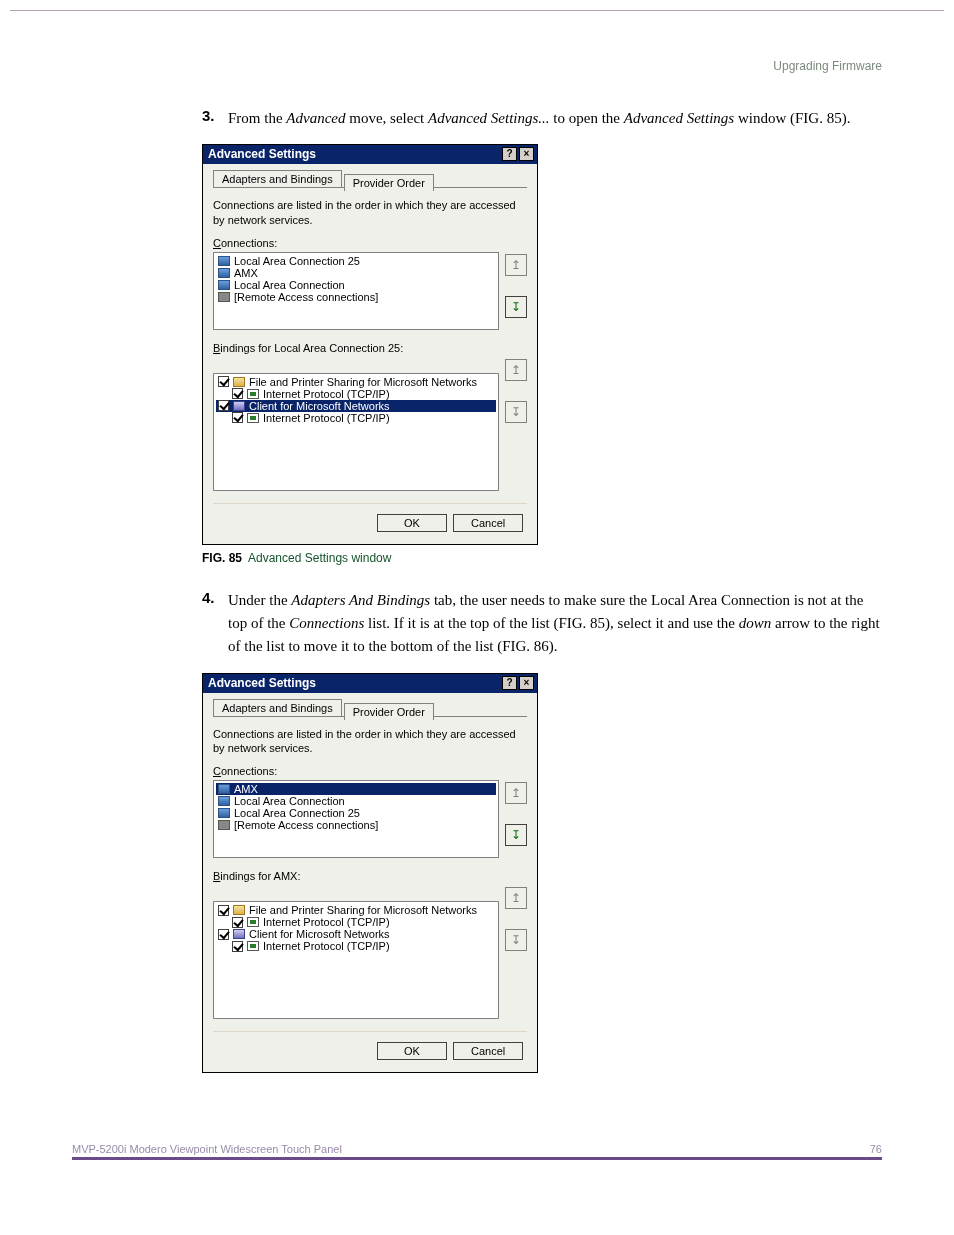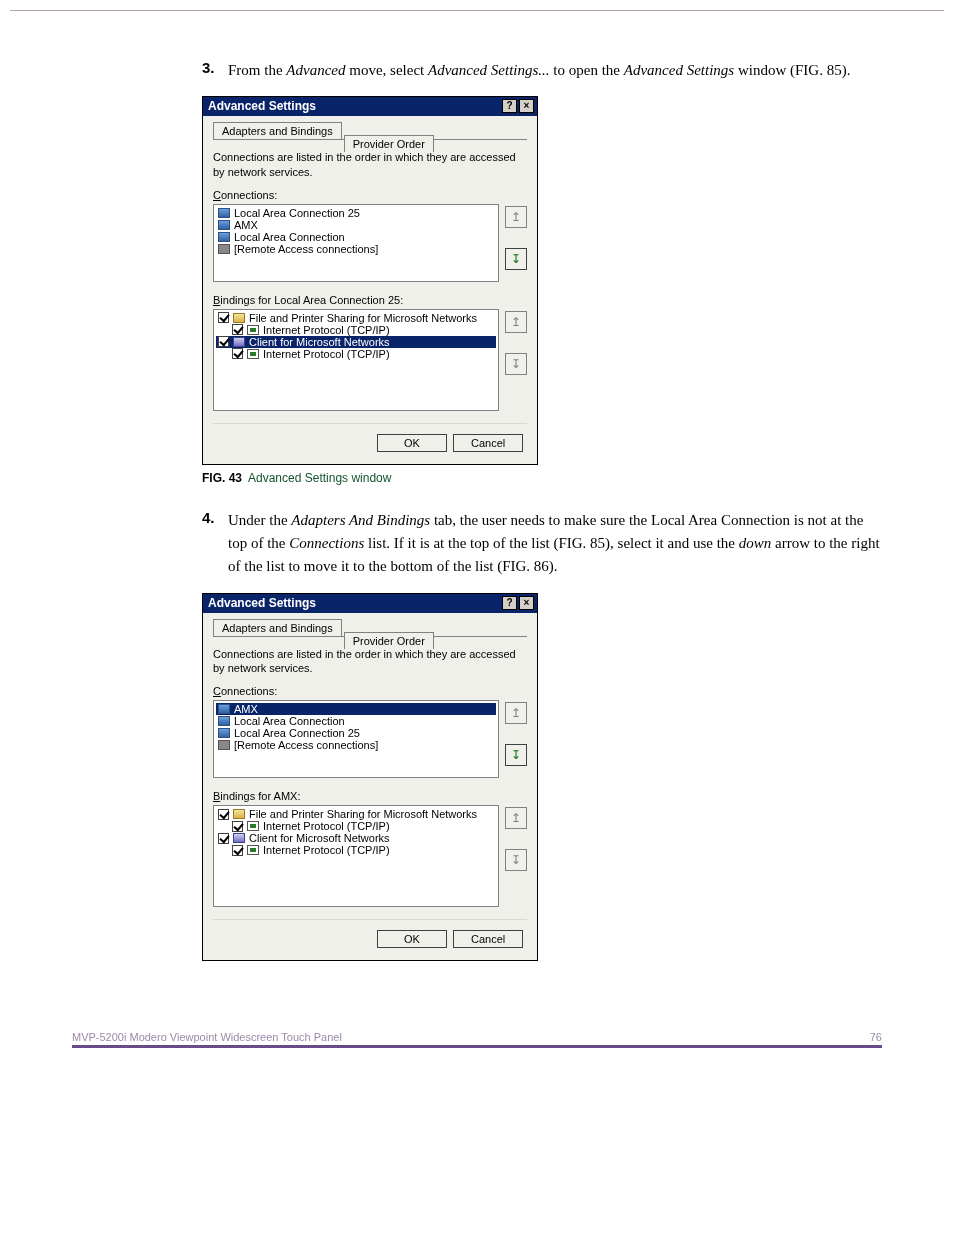--- a/index.html
+++ b/index.html
@@ -86,21 +86,21 @@
     font-size: 11px;
   }
   .tab {
     padding: 2px 8px;
     border: 1px solid #808080;
     border-bottom: none;
     background: #f0f0ea;
     margin-right: 2px;
     position: relative;
   }
-  .tab.inactive { top: 13px; color: #000; }
+  .tab.inactive { top: 4px; color: #000; }
   .desc { margin-bottom: 10px; line-height: 1.3; }
   .label { margin-bottom: 3px; }
   .underline-first::first-letter { text-decoration: underline; }
   .listpanel {
     display: flex;
     gap: 6px;
     margin-bottom: 12px;
   }
   .listbox {
     flex: 1;
@@ -174,21 +174,21 @@
     margin-top: 8px;
   }
   .winbtn {
     width: 70px;
     padding: 2px 17px;
     background: #f0f0ea;
     border: 1px solid #404040;
     text-align: center;
     font-size: 11px;
   }
-  .listbox.tall { height: 102px; }
+  .listbox.tall { height: 118px; margin-top: 16px; }
 
   
   .figcap {
     font-family: Arial, Helvetica, sans-serif;
     font-size: 12px;
     margin: 6px 0 24px 0;
   }
   .figcap b { font-weight: bold; }
   .figcap span { color: #14532d; margin-left: 6px; }
 
@@ -202,20 +202,21 @@
     font-size: 11px;
     color: #9a8aa8;
     text-align: right;
   }
   .footer .fspacer { flex: 1; }
 </style>
 </head>
 <body>
 
 <div class="page">
+  <div class="top-hdr">Upgrading Firmware</div>
 
   <div class="body-col">
 
     <div class="step">
       <div class="step-num">3.</div>
       <div class="step-text">
         <span>From the </span><i>Advanced</i><span> move, select </span><i>Advanced Settings...</i><span> to open the </span><i>Advanced Settings</i><span> window (FIG. 85).</span>
       </div>
     </div>
 
@@ -287,21 +288,21 @@
           </div>
         </div>
         <div class="btnrow">
           <div class="winbtn">OK</div>
           <div class="winbtn">Cancel</div>
         </div>
       </div>
     </div>
 
     <div class="figcap">
-      <b>FIG. 43</b><span>Advanced Settings window</span>
+      <b>FIG. 85</b><span>Advanced Settings window</span>
     </div>
 
     <div class="step">
       <div class="step-num">4.</div>
       <div class="step-text">
         <span>Under the </span><i>Adapters And Bindings</i><span> tab, the user needs to make sure the Local Area Connection is not at the top of the </span><i>Connections</i><span> list. If it is at the top of the list (FIG. 85), select it and use the </span><i>down</i><span> arrow to the right of the list to move it to the bottom of the list (FIG. 86).</span>
       </div>
     </div>
 
     <div class="dlg">

